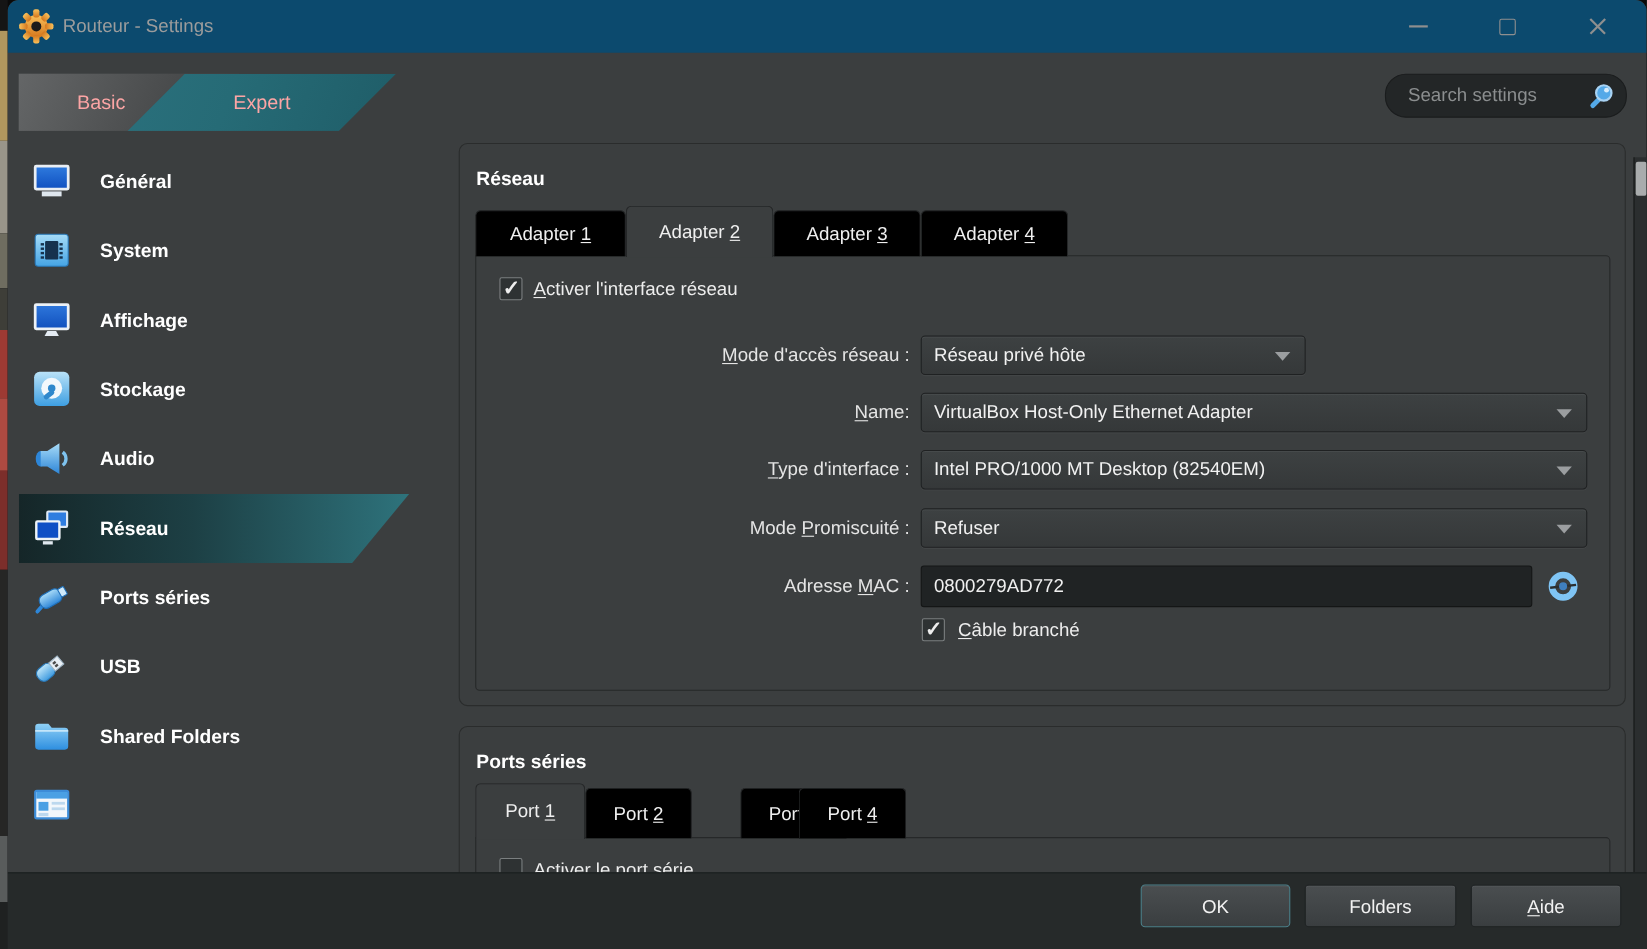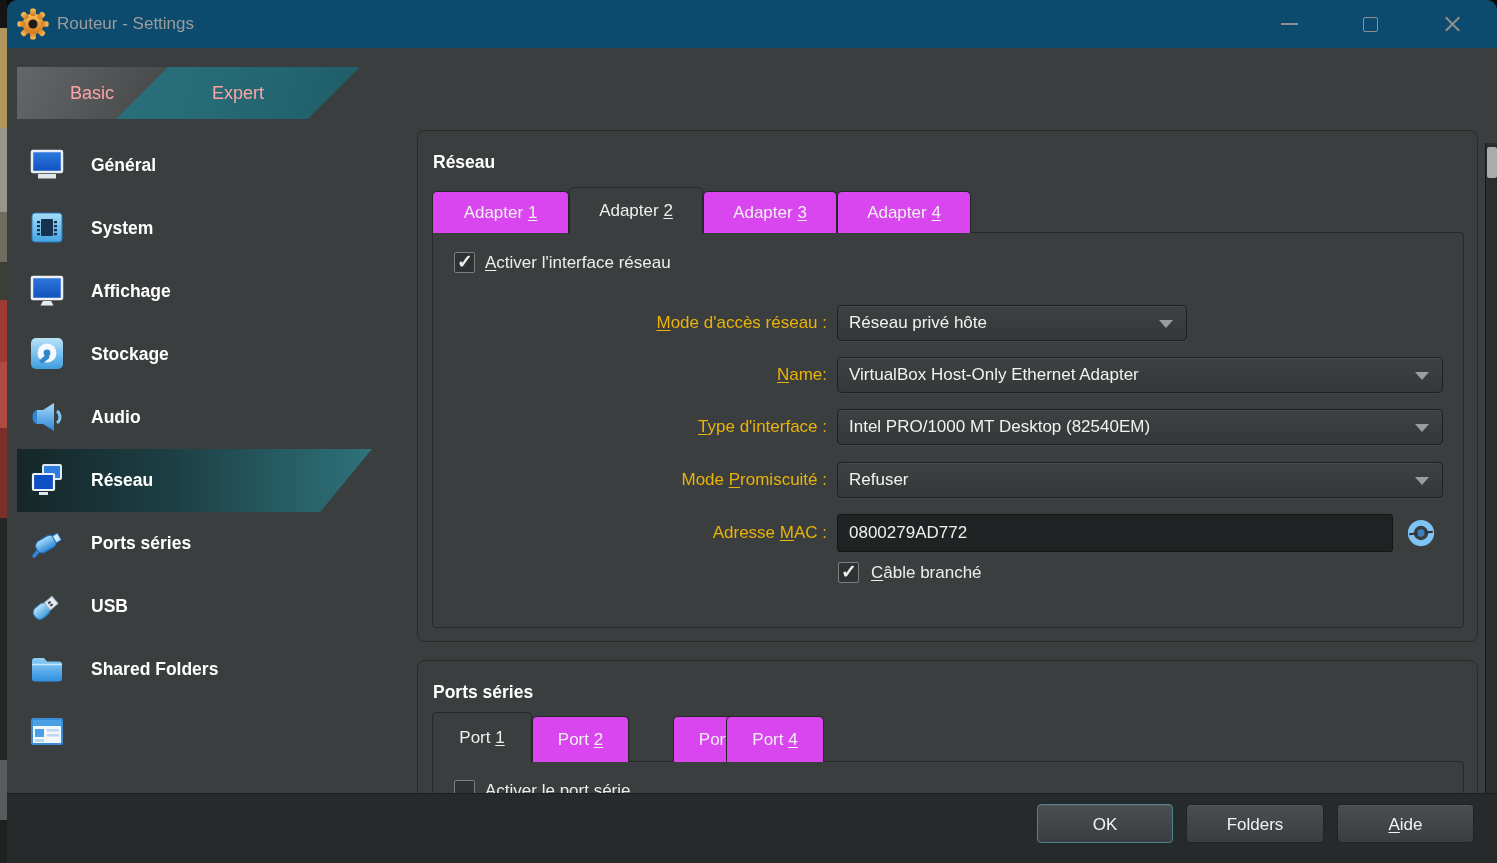--- a/index.html
+++ b/index.html
@@ -28,28 +28,28 @@
   .search input::placeholder{color:#8b8e8f;}
   .search svg{position:absolute;right:9px;top:6px;}
   
   .side-item{position:absolute;left:10px;width:355px;height:63px;cursor:default;}
   .side-item.selected{background:linear-gradient(90deg,#152628 0%,#1d4045 45%,#2e737c 100%);clip-path:polygon(0 0,100% 0,calc(100% - 52px) 100%,0 100%);}
   .side-icon{position:absolute;left:10px;top:11px;width:40px;height:40px;}
   .side-label{position:absolute;left:74px;top:0;height:63px;line-height:63px;color:#ffffff;font-size:17.5px;font-weight:bold;}
   
   .group{position:absolute;border:1px solid #2a2c2c;border-radius:8px;background:#3b3e3f;}
   .group-title{position:absolute;left:15px;top:21px;font-weight:bold;font-size:17.5px;color:#ffffff;}
-  .tab{position:absolute;background:#d946ef;border:1px solid #252728;border-bottom:none;border-radius:5px 5px 0 0;color:#efefef;font-size:17px;text-align:center;z-index:2;}
+  .tab{position:absolute;background:#000000;border:1px solid #252728;border-bottom:none;border-radius:5px 5px 0 0;color:#efefef;font-size:17px;text-align:center;z-index:2;}
   .tab.active{background:#3b3e3f;z-index:3;}
   .panel{position:absolute;border:1px solid #262829;border-radius:0 4px 4px 4px;background:#3b3e3f;z-index:1;}
   
   .cb{position:absolute;width:21px;height:21px;background:#2e3233;border:1px solid #7b7f80;border-radius:2px;box-sizing:border-box;}
   .cb.checked::after{content:"\2713";position:absolute;left:2px;top:-3px;color:#ededed;font-size:19px;font-weight:bold;}
   .cb-label{position:absolute;color:#ededed;font-size:17px;}
-  .flabel{position:absolute;left:0;width:394px;text-align:right;color:#eab308;font-size:17px;height:36px;line-height:36px;}
+  .flabel{position:absolute;left:0;width:394px;text-align:right;color:#e5e5e5;font-size:17px;height:36px;line-height:36px;}
   .mn{text-decoration:underline;text-underline-offset:2px;}
   .combo{position:absolute;height:36px;background:linear-gradient(#3d4142,#353839);border:1px solid #1f2122;border-radius:4px;box-shadow:inset 0 1px 0 rgba(255,255,255,0.05),0 1px 0 rgba(255,255,255,0.04);box-sizing:border-box;cursor:default;}
   .combo-text{position:absolute;left:11px;top:0;height:34px;line-height:34px;color:#f2f2f2;font-size:17px;white-space:nowrap;}
   .combo-arrow{position:absolute;right:13px;top:14px;width:0;height:0;border-left:7px solid transparent;border-right:7px solid transparent;border-top:8px solid #9b9ea0;}
   .tinput{position:absolute;height:38px;background:#202324;border:1px solid #141616;border-radius:3px;color:#f0f0f0;font-size:17px;font-family:"Liberation Sans",sans-serif;padding:0 0 0 11px;box-sizing:border-box;outline:none;}
   .round-btn{position:absolute;width:37px;height:37px;display:flex;align-items:center;justify-content:center;cursor:default;}
   
   .footer{position:absolute;left:0;top:793px;width:1490px;height:70px;background:#262a2a;border-top:1px solid #1b1e1e;z-index:6;}
   .btn{position:absolute;top:10px;height:39px;background:linear-gradient(#4a4e50,#3a3e40);border:1px solid #202425;border-radius:4px;box-shadow:inset 0 1px 0 rgba(255,255,255,0.07);color:#f2f2f2;font-size:17px;text-align:center;line-height:39px;box-sizing:border-box;cursor:default;}
   .btn.default{border:1px solid #4e828c;}
@@ -112,20 +112,28 @@
       </div>
   </div>
 
   <div class="mode-tabs">
     <div class="mode-basic"></div>
     <div class="mode-expert"></div>
     <div class="mode-label" style="left:0;width:150px;">Basic</div>
     <div class="mode-label" style="left:121px;width:200px;">Expert</div>
   </div>
 
+  <div class="search">
+    <input type="text" placeholder="Search settings" style="">
+    <svg width="26" height="26" viewBox="0 0 26 26">
+      <line x1="10" y1="17" x2="5" y2="22" stroke="#54a9e8" stroke-width="4.5" stroke-linecap="round"></line>
+      <circle cx="15" cy="10.5" r="7" fill="#54a9e8" stroke="#a8d2f2" stroke-width="2"></circle>
+      <circle cx="17.5" cy="8" r="2.2" fill="#d6ecfb"></circle>
+    </svg>
+  </div>
 
   <div class="side-item" style="top:134px;">
     <span class="side-icon"><svg width="40" height="40" viewBox="0 0 40 40">
       <defs>
             <linearGradient id="bg1" x1="0" y1="0" x2="0" y2="1">
               <stop offset="0" stop-color="#2f7bde"></stop>
               <stop offset="1" stop-color="#0f4fc0"></stop>
             </linearGradient>
           </defs>
       <rect x="5" y="6" width="30" height="21" rx="1" fill="url(#bg1)" stroke="#e9eef4" stroke-width="2.5"></rect>

